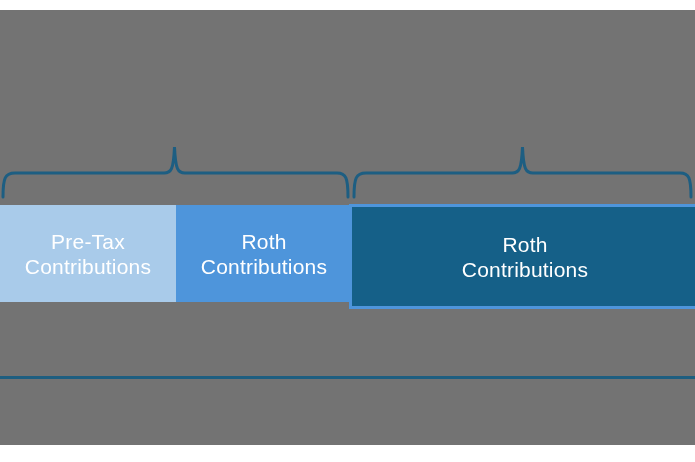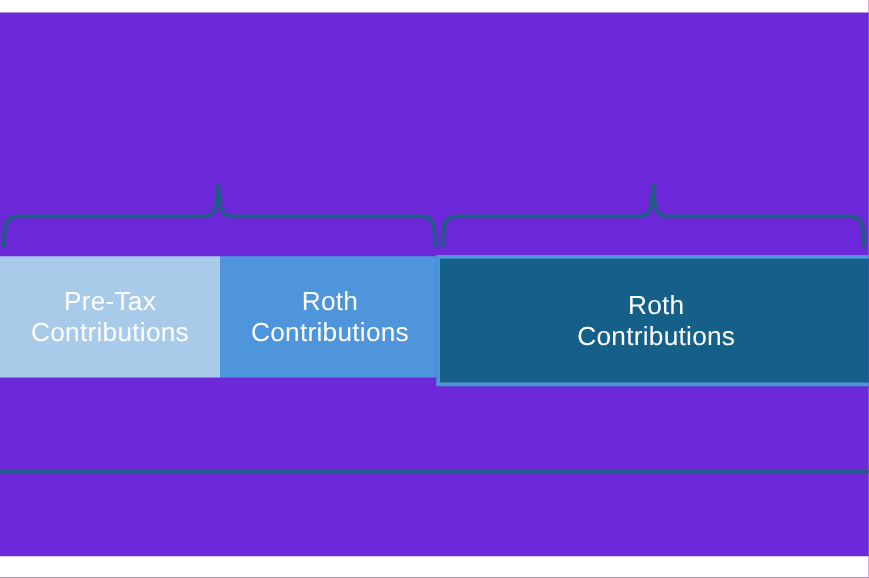--- a/index.html
+++ b/index.html
@@ -52,21 +52,21 @@
     position: absolute;
     left: 0;
     top: 376px;
     width: 100%;
     height: 3px;
   }
 </style>
 </head>
 <body>
 
-<div class="canvas" style="background-color: #6d28d9;">
+<div class="canvas" style="background-color: #737373;">
 
   <div class="strip strip-top" style="background-color: rgb(255, 255, 255);"></div>
 
   <svg class="braces" viewBox="0 0 695 462" xmlns="http://www.w3.org/2000/svg">
     <path d="M 3,197 C 3,178 5,173 15,173 L 164,173 C 171,173 173.5,170 174.5,147
              C 175.5,170 178,173 185,173 L 337,173 C 346,173 348,178 348,197" fill="none" stroke-width="3" stroke-linecap="round" stroke="#1D5E82"></path>
     <path d="M 354,197 C 354,178 356,173 366,173 L 512,173 C 519,173 521.5,170 522.5,147
              C 523.5,170 526,173 533,173 L 680,173 C 689,173 691,178 691,197" fill="none" stroke-width="3" stroke-linecap="round" stroke="#1D5E82"></path>
   </svg>
 

